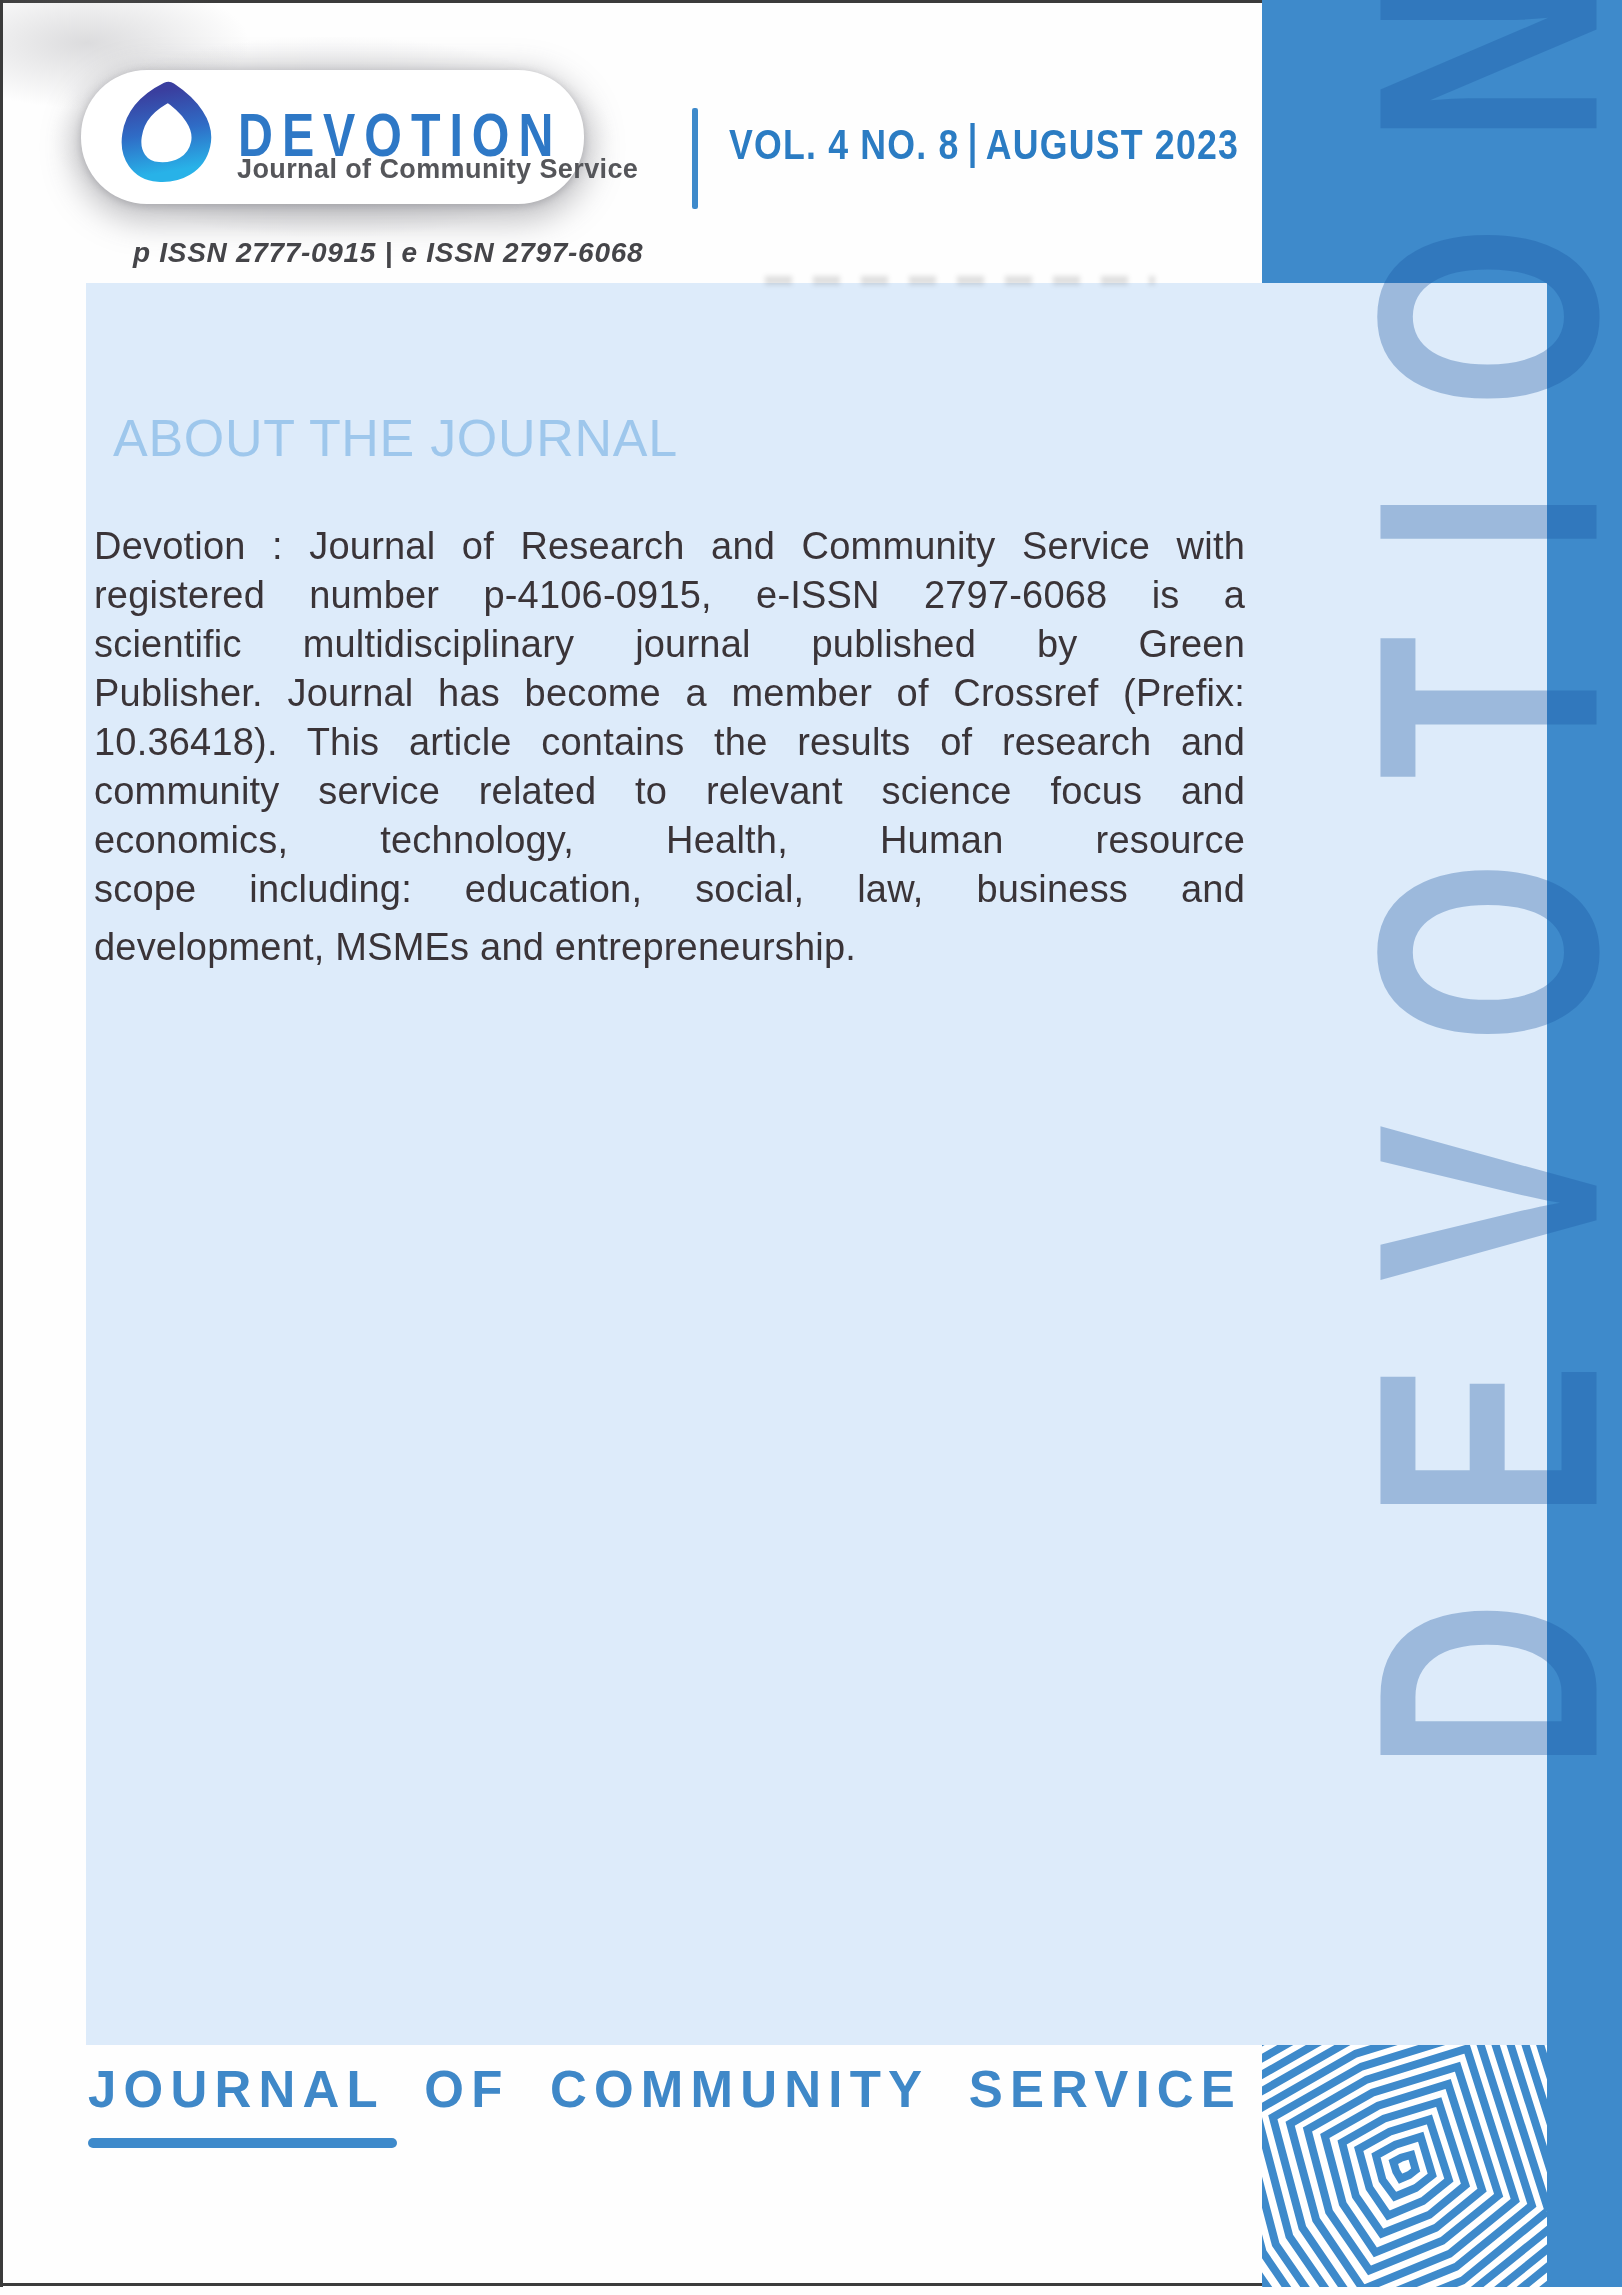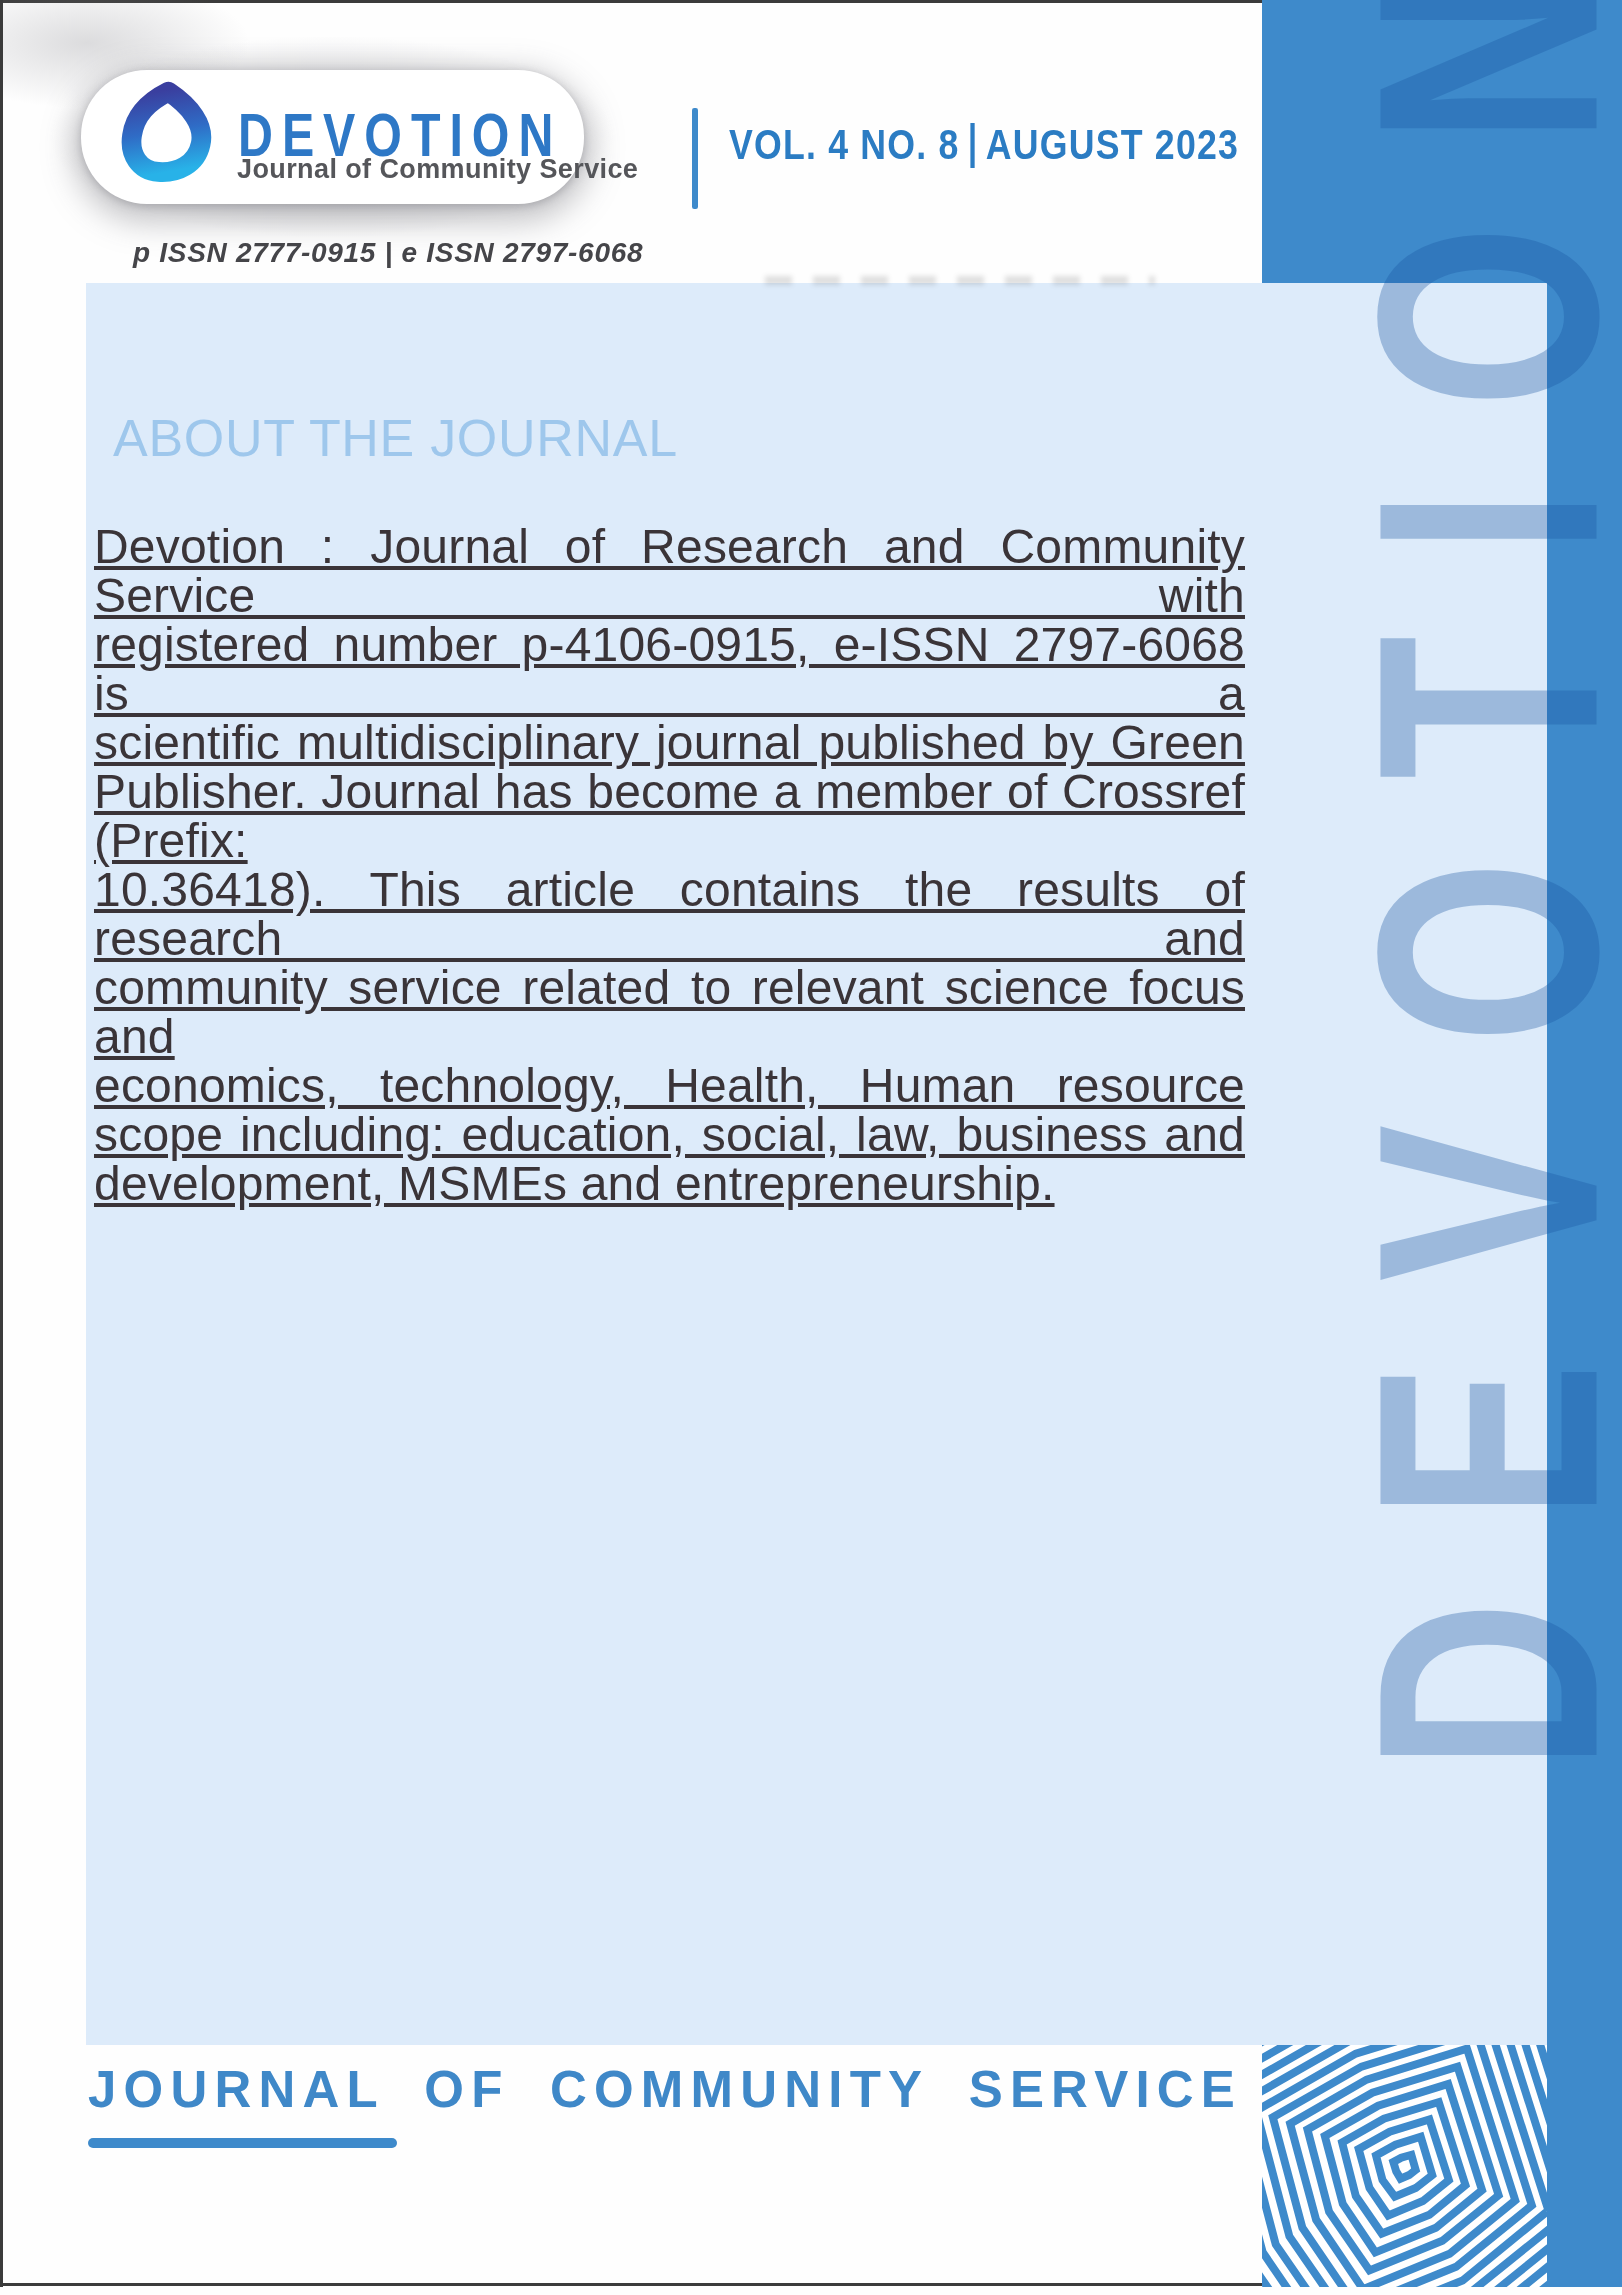--- a/index.html
+++ b/index.html
@@ -65,24 +65,24 @@
   .ghost{position:absolute;left:765px;top:276px;width:390px;height:8.7px;z-index:3;opacity:0.18;
     background:repeating-linear-gradient(90deg,#555 0 27.4px,transparent 27.4px 48px);filter:blur(2.9px);}
 
   
   .heading{
     position:absolute;left:105px;top:400px;margin:8px;z-index:3;
     font-size:52px;font-weight:400;letter-spacing:0.7px;color:var(--heading,#9ec7ec);white-space:nowrap;
   }
   .para{
     position:absolute;left:94px;top:522px;width:1151px;z-index:3;
-    font-size:48px;line-height:49px;color:var(--bodyText,#3a3438);letter-spacing:0.2px;text-decoration:underline;
+    font-size:38px;line-height:49px;color:var(--bodyText,#3a3438);letter-spacing:0.2px;
   }
   .para .jl{text-align:justify;text-align-last:justify;}
-  .para .last{text-align:left;}
+  .para .last{text-align:left;margin-top:9px;}
 
   
   .footer-text{
     position:absolute;left:88px;top:2060px;z-index:3;font-size:51px;font-weight:700;
     letter-spacing:7.2px;word-spacing:19px;color:var(--footerBlue,#3f88c8);white-space:nowrap;
   }
   .underline{position:absolute;left:88px;top:2138px;width:309px;height:10px;border-radius:5px;
     background:var(--accent,#3e8acb);z-index:3;}
 </style>
 </head>

